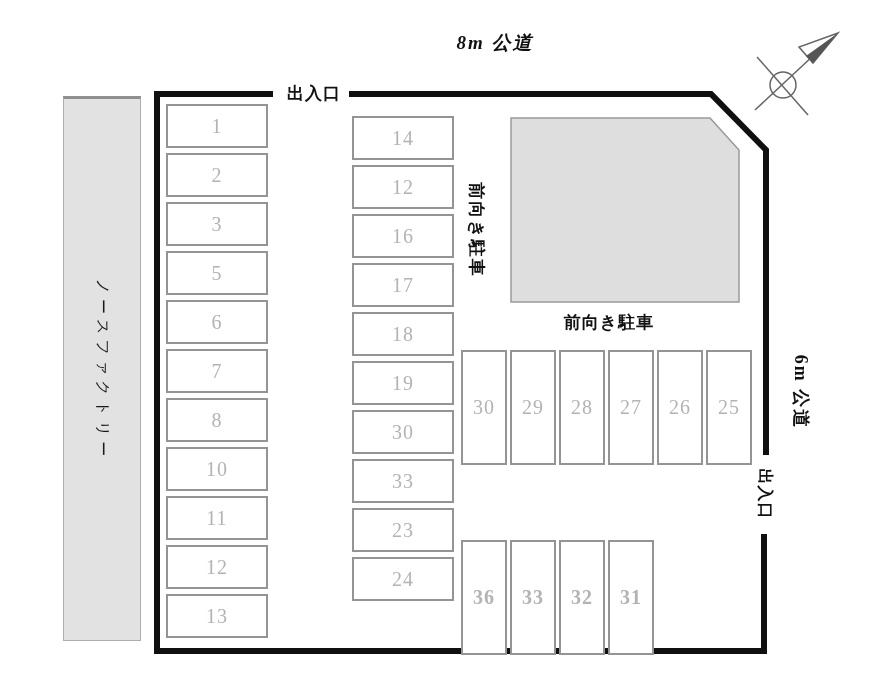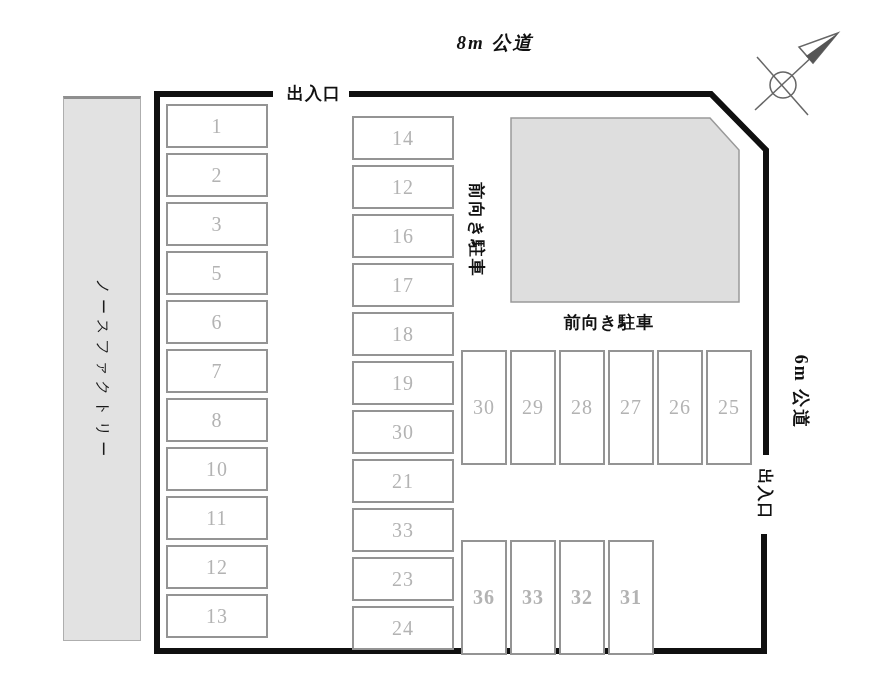--- a/index.html
+++ b/index.html
@@ -110,21 +110,20 @@
       <div class="stall-col">13</div>
     </div>
   <div class="stall-col-wrap col-mid">
       <div class="stall-col">14</div>
       <div class="stall-col">12</div>
       <div class="stall-col">16</div>
       <div class="stall-col">17</div>
       <div class="stall-col">18</div>
       <div class="stall-col">19</div>
       <div class="stall-col">30</div>
-      <div class="stall-col">21</div>
       <div class="stall-col">33</div>
       <div class="stall-col">23</div>
       <div class="stall-col">24</div>
     </div>
   <div class="stall-row-wrap row-upper">
       <div class="stall-row">30</div>
       <div class="stall-row">29</div>
       <div class="stall-row">28</div>
       <div class="stall-row">27</div>
       <div class="stall-row">26</div>

